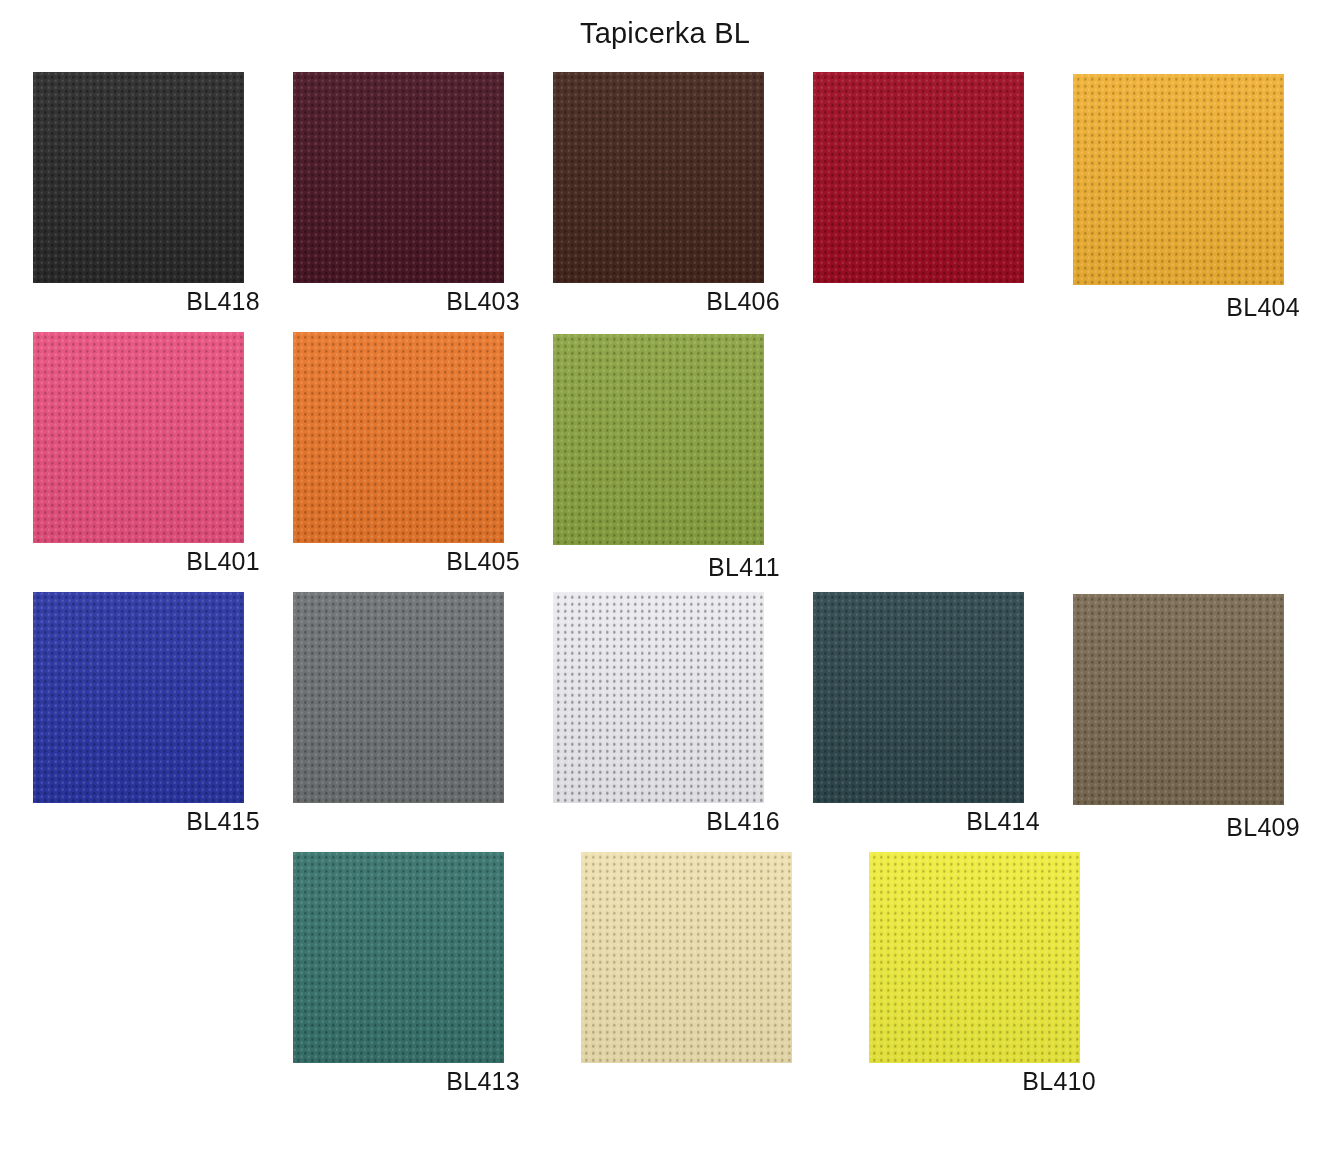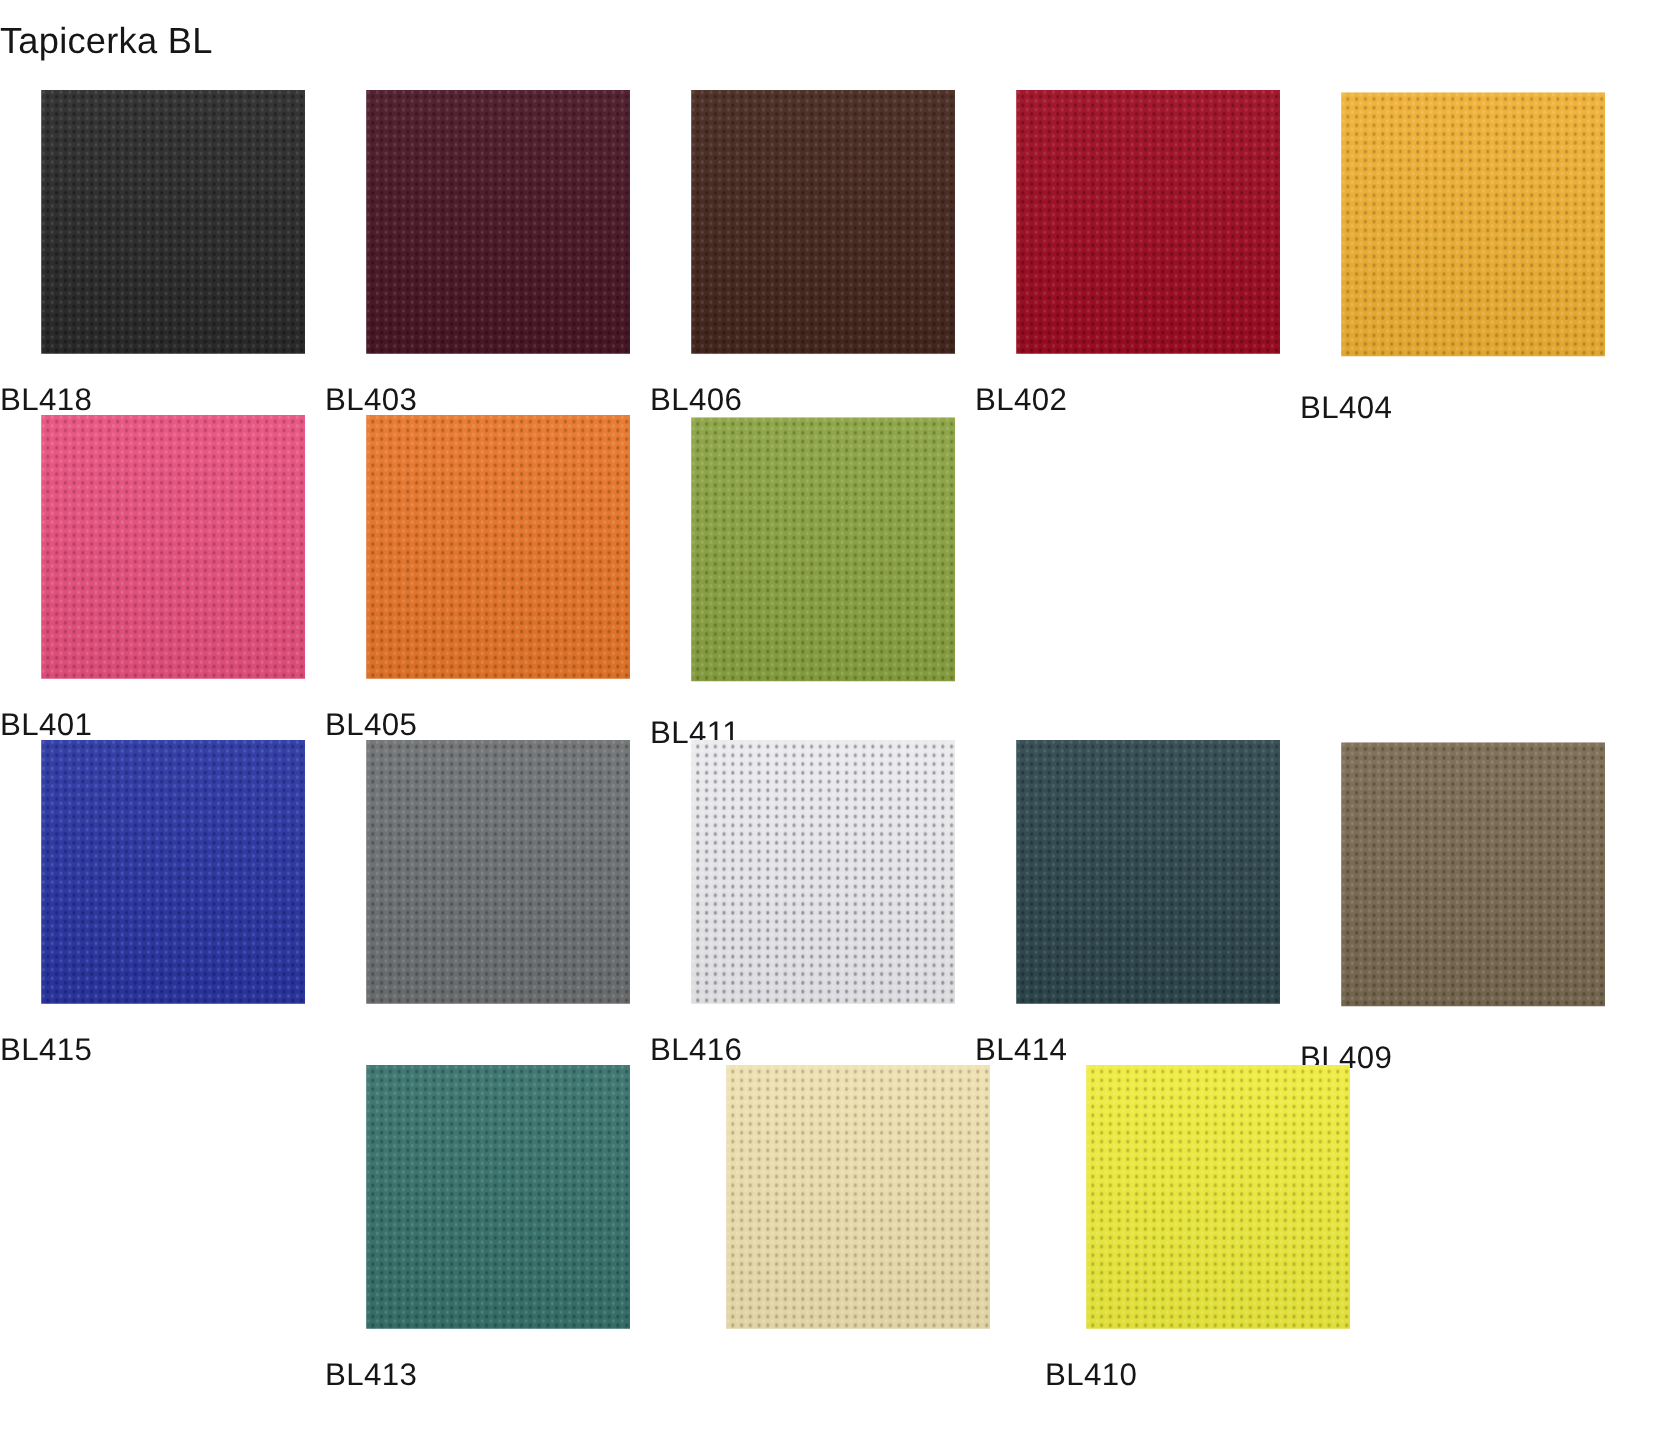--- a/index.html
+++ b/index.html
@@ -15,20 +15,21 @@
     font-family: "Liberation Sans", "DejaVu Sans", sans-serif;
     color: #1a1a1a;
     position: relative;
   }
 
   #page-title {
     position: absolute;
     top: 19px;
     left: 0;
     width: 1330px;
+    text-align: center;
     font-size: 29px;
     font-weight: 400;
     letter-spacing: 0.2px;
     color: #1f1f1f;
     line-height: 1;
   }
 
   .grid {
     position: absolute;
     top: 70px;
@@ -79,27 +80,26 @@
         rgba(0,0,0,calc(var(--lo,0.30) * 0.5)) 45%,
         rgba(0,0,0,0) 66%),
       linear-gradient(180deg, rgba(255,255,255,0.05), rgba(0,0,0,0.06));
   }
 
   .swatch-label {
     position: absolute;
     top: 216px;
     left: 0;
     width: 260px;
-    text-align: left;
+    text-align: right;
     font-size: 25px;
     font-weight: 400;
     color: #161616;
     line-height: 30px;
     letter-spacing: 0.3px;
-    margin-top: 19px;
   }
 
   
   .row-1 .swatch-tile { top: 2px; }
   .row-2 .swatch-tile { top: 2px; }
   .row-3 .swatch-tile { top: 2px; }
   .row-4 .swatch-tile { top: 2px; }
 
   
   .swatch-cell.col-5 .swatch-tile { top: 4px; }
@@ -119,21 +119,20 @@
       <div class="swatch-cell col-2">
         <div class="swatch-tile tex" style="background-color: rgb(74, 23, 38); --hi: 0.16; --lo: 0.4;"></div>
         <div class="swatch-label">BL403</div>
       </div>
       <div class="swatch-cell col-3">
         <div class="swatch-tile tex" style="background-color: rgb(70, 40, 31); --hi: 0.15; --lo: 0.38;"></div>
         <div class="swatch-label">BL406</div>
       </div>
       <div class="swatch-cell col-4">
         <div class="swatch-tile tex" style="background-color: rgb(158, 12, 34); --hi: 0.16; --lo: 0.34;"></div>
-        <div class="swatch-label">BL402</div>
       </div>
       <div class="swatch-cell col-5">
         <div class="swatch-tile tex" style="background-color: rgb(239, 176, 51); --hi: 0.22; --lo: 0.26;"></div>
         <div class="swatch-label">BL404</div>
       </div>
     </div>
     <div class="swatch-row row-2">
       <div class="swatch-cell col-2">
         <div class="swatch-tile tex" style="background-color: rgb(232, 80, 127); --hi: 0.2; --lo: 0.26;"></div>
         <div class="swatch-label">BL401</div>

